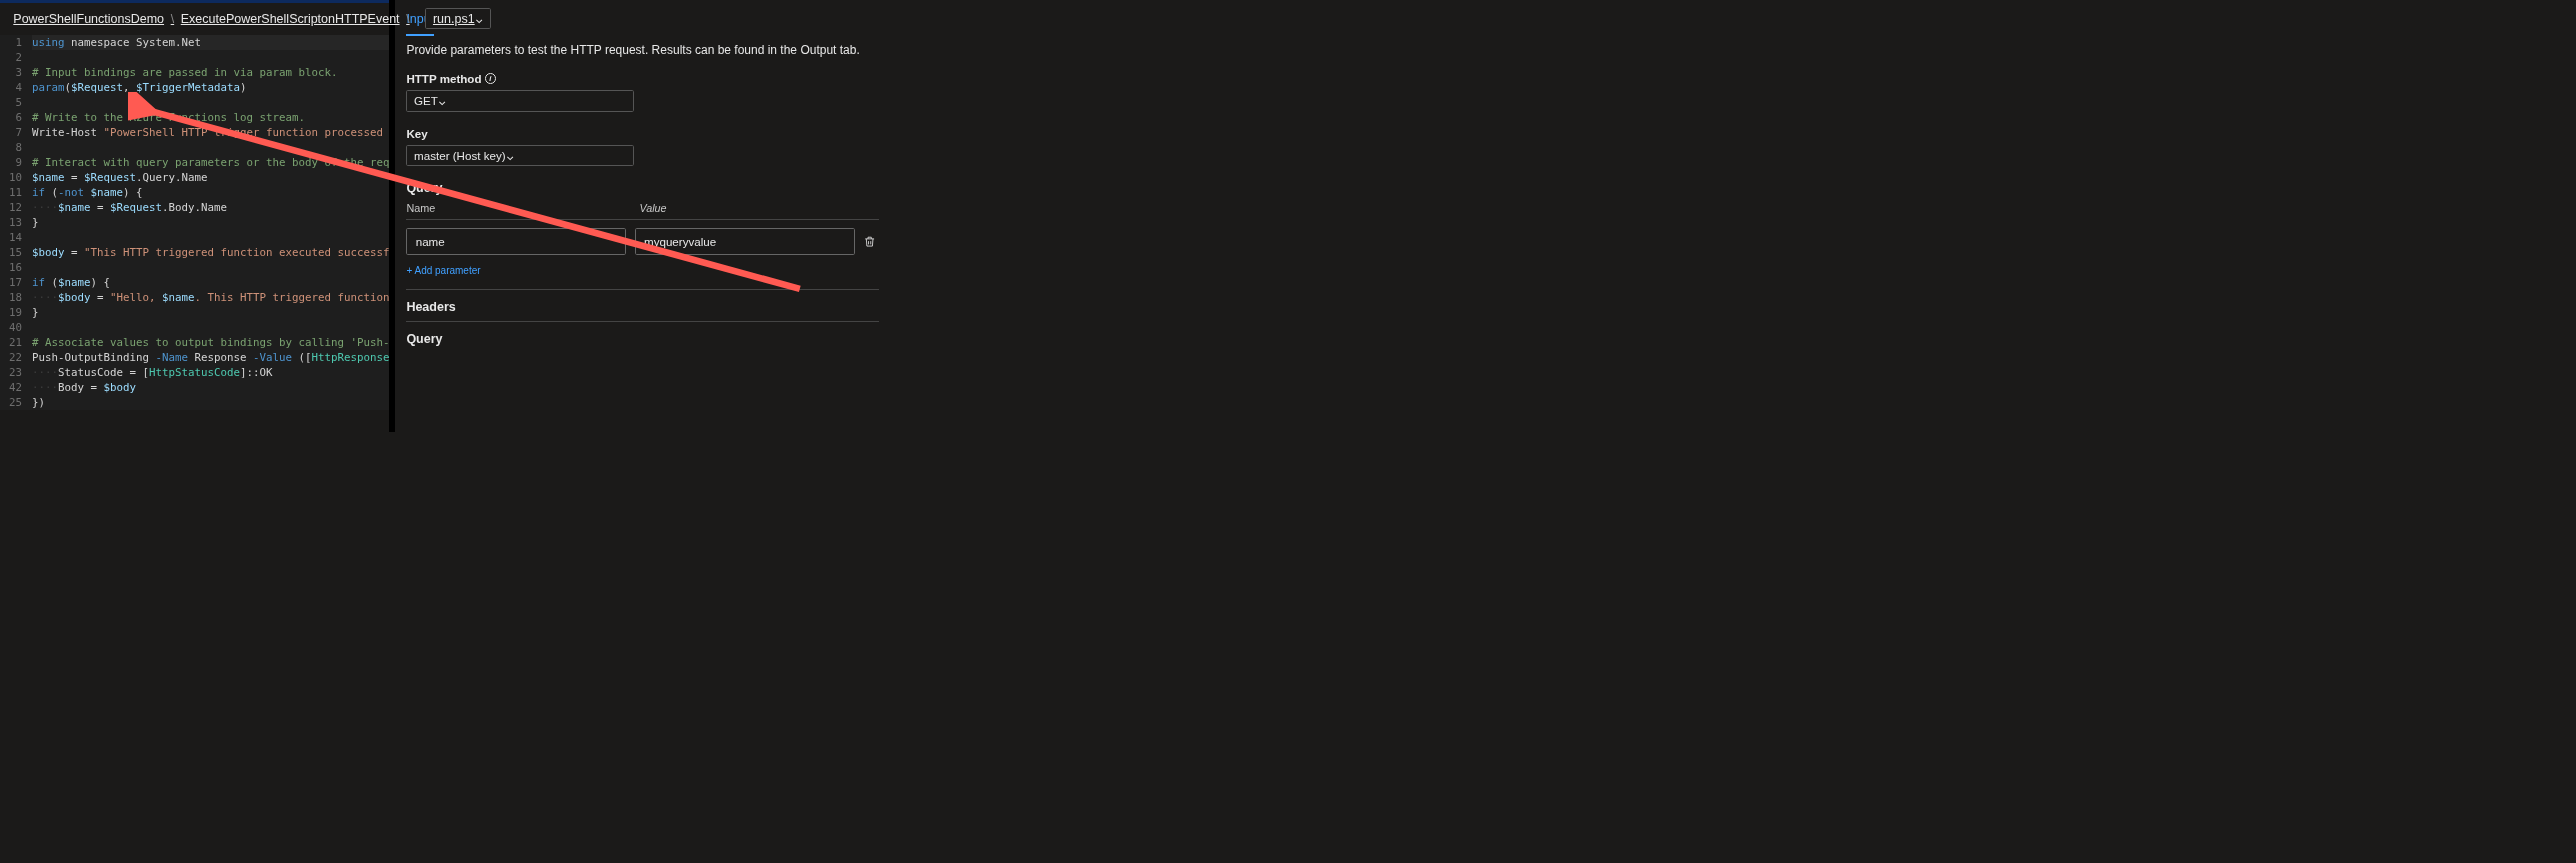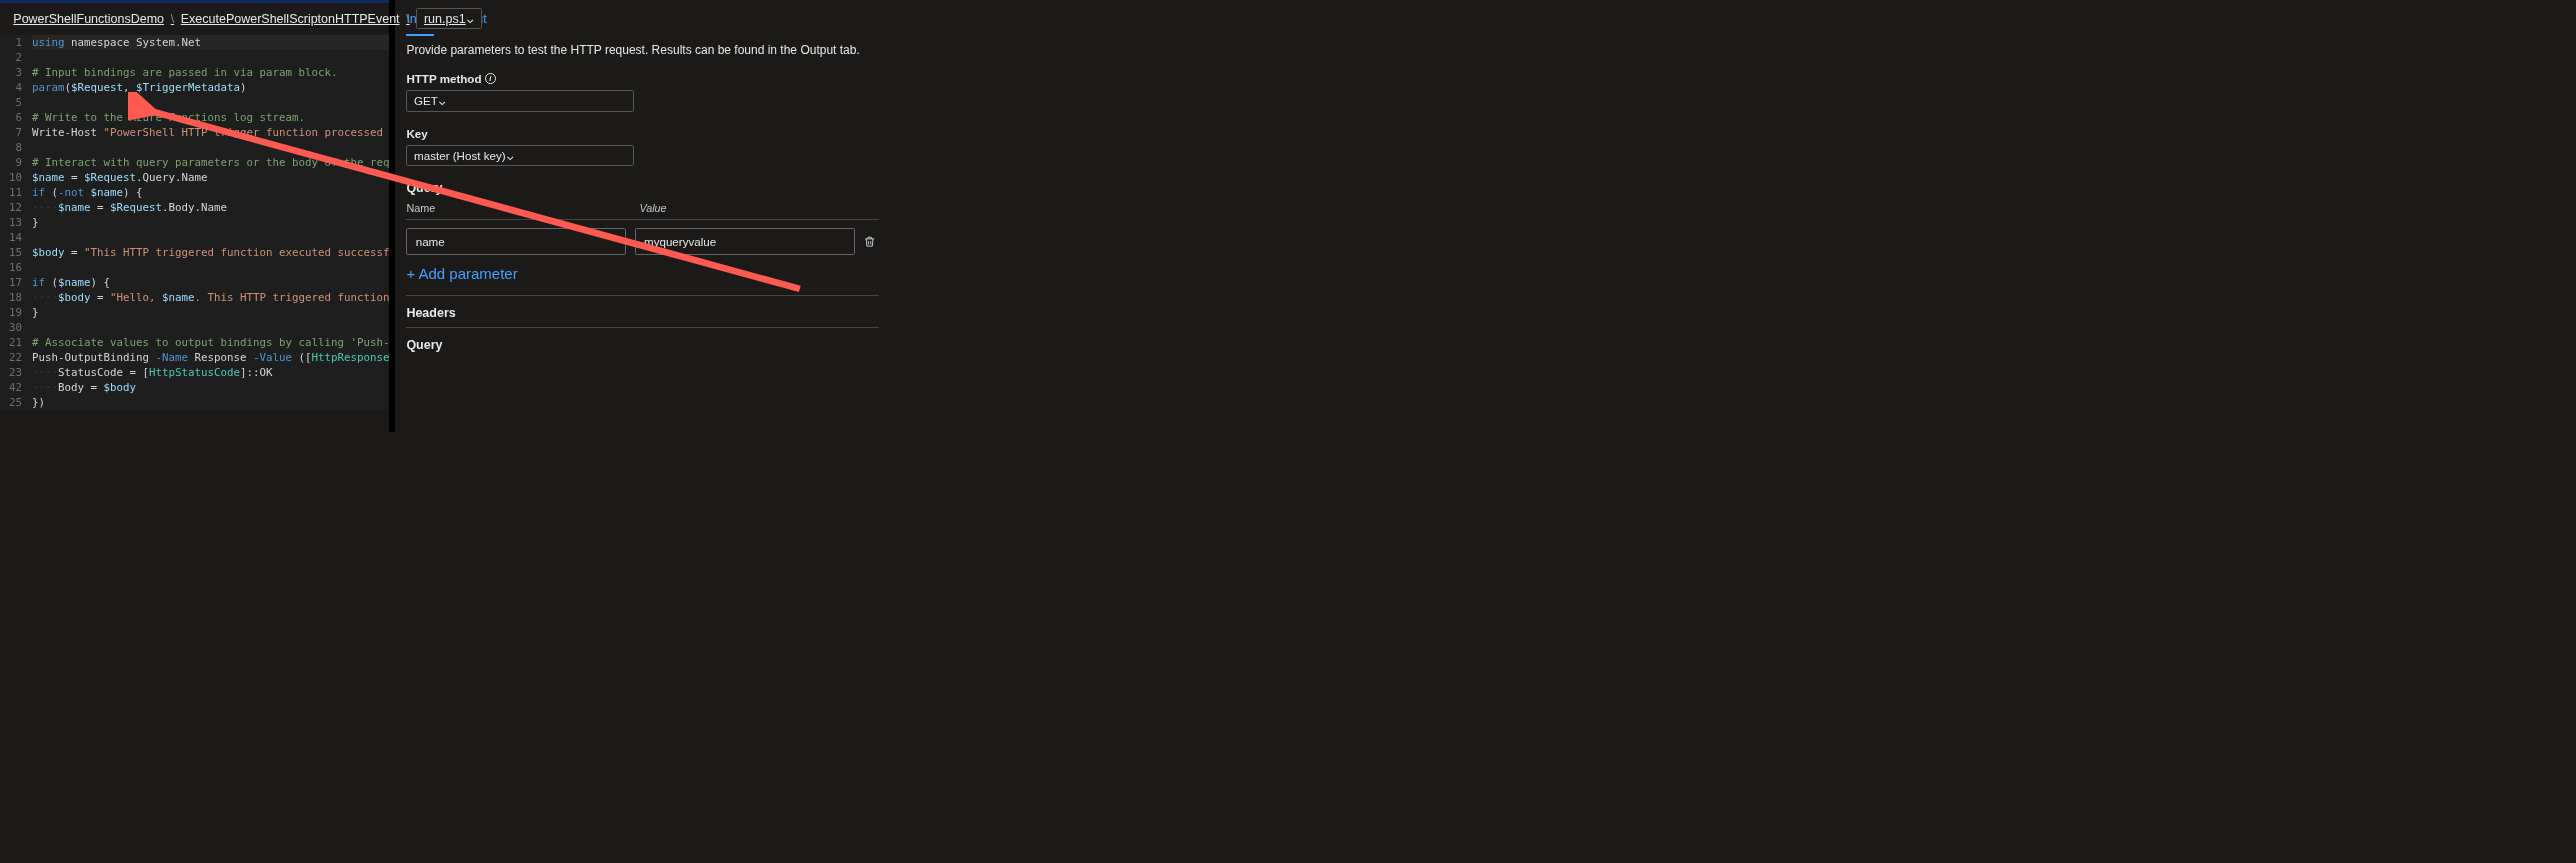--- a/index.html
+++ b/index.html
@@ -35,21 +35,21 @@
       display: flex;
       align-items: center;
       padding: 0 13.3px;
       gap: 3.3px;
       color: #e8e8e8;
       font-size: 12.5px;
       text-decoration: underline;
     }
     .breadcrumb-sep { color: #888; padding: 0 3.3px; }
     .file-select {
-      margin-left: 0;
+      margin-left: 9px;
       background: #1b1a19;
       border: 0.8px solid #555;
       border-radius: 1.7px;
       color: #e8e8e8;
       height: 21.6px;
       width: 82px;
       display: flex;
       align-items: center;
       justify-content: space-between;
       padding: 0 6.7px;
@@ -191,21 +191,21 @@
       padding: 0 8.3px;
       font-size: 11.6px;
     }
     .text-input.name { width: 220px; }
     .text-input.value { width: 220px; }
     .trash {
       width: 13.3px; height: 13.3px; stroke: #e8e8e8; fill: none; cursor: pointer;
     }
     .add-link {
       color: #40a0ff;
-      font-size: 15px;
+      font-size: 10px;
       cursor: pointer;
       padding: 3.3px 0 8.3px 0;
       display: block;
     }
     .section-divider {
       border-top: 0.8px solid #444;
       margin-top: 5px;
       margin-bottom: 10px;
     }
 
@@ -255,21 +255,21 @@
           <div>10</div>
           <div>11</div>
           <div>12</div>
           <div>13</div>
           <div>14</div>
           <div>15</div>
           <div>16</div>
           <div>17</div>
           <div>18</div>
           <div>19</div>
-          <div>30</div>
+          <div>40</div>
           <div>21</div>
           <div>22</div>
           <div>23</div>
           <div>42</div>
           <div>25</div>
         </div>
       <div class="code" id="code"><div class="line hl"><span class="tk-keyword">using</span><span class="tk-plain"> namespace System.Net</span></div><div class="line"><span class="tk-plain"></span></div><div class="line"><span class="tk-comment"># Input bindings are passed in via param block.</span></div><div class="line"><span class="tk-keyword">param</span><span class="tk-plain">(</span><span class="tk-var">$Request</span><span class="tk-plain">, </span><span class="tk-var">$TriggerMetadata</span><span class="tk-plain">)</span></div><div class="line"><span class="tk-plain"></span></div><div class="line"><span class="tk-comment"># Write to the Azure Functions log stream.</span></div><div class="line"><span class="tk-plain">Write-Host </span><span class="tk-string">"PowerShell HTTP trigger function processed a request."</span></div><div class="line"><span class="tk-plain"></span></div><div class="line"><span class="tk-comment"># Interact with query parameters or the body of the request.</span></div><div class="line"><span class="tk-var">$name</span><span class="tk-plain"> = </span><span class="tk-var">$Request</span><span class="tk-plain">.Query.Name</span></div><div class="line"><span class="tk-keyword">if</span><span class="tk-plain"> (</span><span class="tk-keyword">-not</span><span class="tk-plain"> </span><span class="tk-var">$name</span><span class="tk-plain">) {</span></div><div class="line"><span class="tk-ws">····</span><span class="tk-var">$name</span><span class="tk-plain"> = </span><span class="tk-var">$Request</span><span class="tk-plain">.Body.Name</span></div><div class="line"><span class="tk-plain">}</span></div><div class="line"><span class="tk-plain"></span></div><div class="line"><span class="tk-var">$body</span><span class="tk-plain"> = </span><span class="tk-string">"This HTTP triggered function executed successfully. Pass a name in the query string or in the request body f</span></div><div class="line"><span class="tk-plain"></span></div><div class="line"><span class="tk-keyword">if</span><span class="tk-plain"> (</span><span class="tk-var">$name</span><span class="tk-plain">) {</span></div><div class="line"><span class="tk-ws">····</span><span class="tk-var">$body</span><span class="tk-plain"> = </span><span class="tk-string">"Hello, </span><span class="tk-var">$name</span><span class="tk-string">. This HTTP triggered function executed successfully."</span></div><div class="line"><span class="tk-plain">}</span></div><div class="line"><span class="tk-plain"></span></div><div class="line"><span class="tk-comment"># Associate values to output bindings by calling 'Push-OutputBinding'.</span></div><div class="line"><span class="tk-plain">Push-OutputBinding </span><span class="tk-keyword">-Name</span><span class="tk-plain"> Response </span><span class="tk-keyword">-Value</span><span class="tk-plain"> ([</span><span class="tk-type">HttpResponseContext</span></div><div class="line"><span class="tk-ws">····</span><span class="tk-plain">StatusCode = [</span><span class="tk-type">HttpStatusCode</span><span class="tk-plain">]::OK</span></div><div class="line"><span class="tk-ws">····</span><span class="tk-plain">Body = </span><span class="tk-var">$body</span></div><div class="line"><span class="tk-plain">})</span></div></div>
     </div>
 
     <svg class="arrow-overlay" viewBox="0 0 810 260">

